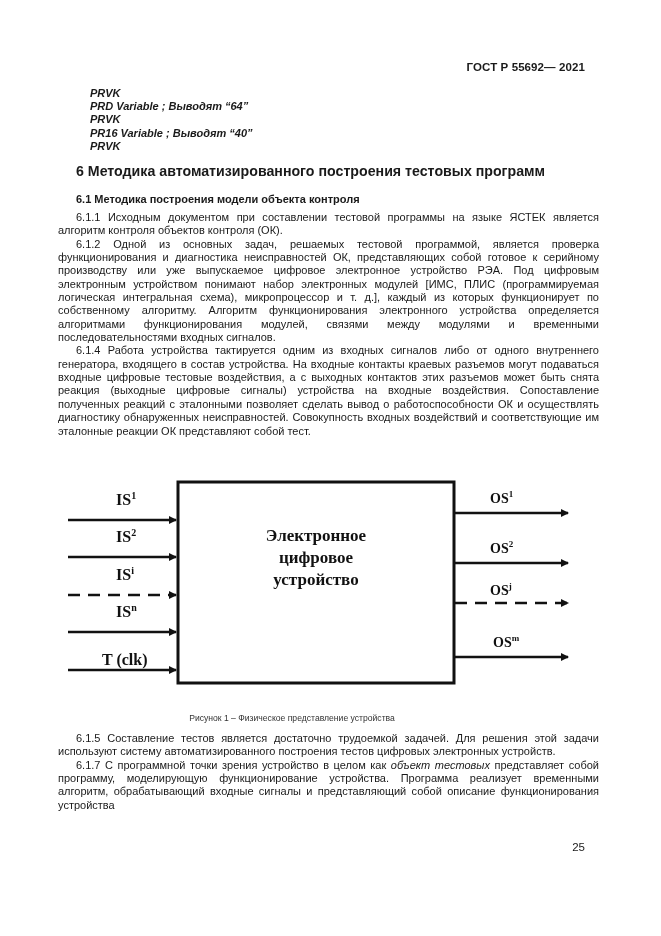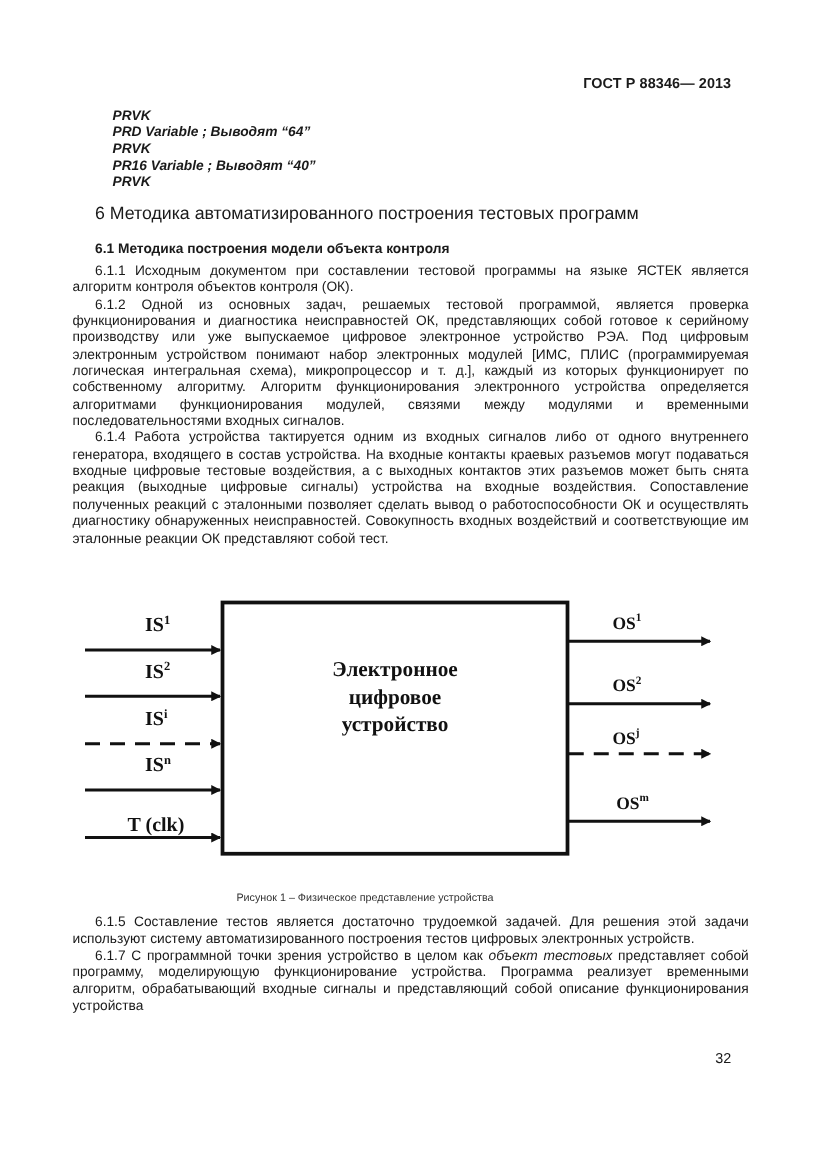--- a/index.html
+++ b/index.html
@@ -2,36 +2,36 @@
 <html><head>
   <meta charset="utf-8">
   <style>
     html, body { margin: 0; padding: 0; background: #ffffff; }
     body { width: 661px; height: 936px; position: relative; overflow: hidden;
            font-family: "Liberation Sans", sans-serif; color: #1a1a1a; }
     .abs { position: absolute; }
     .header-code { top: 61px; right: 76px; font-size: 11.5px; font-weight: bold; letter-spacing: 0.1px; }
     .code-block { left: 90px; top: 87px; font-size: 11px; font-weight: bold; font-style: italic; line-height: 13.2px; }
     .code-block div { white-space: pre; }
-    .h1 { left: 76px; top: 163px; font-size: 14.2px; font-weight: normal; white-space: nowrap; }
+    .h1 { left: 76px; top: 163px; font-size: 14.2px; font-weight: bold; white-space: nowrap; }
     .h2 { left: 76px; top: 193px; font-size: 11px; font-weight: bold; white-space: nowrap; }
     .body-text { left: 58px; width: 541px; font-size: 11px; line-height: 13.35px; }
     .body-text p { margin: 0; text-indent: 18px; text-align: justify; }
     .t1 { top: 211px; }
     .t2 { top: 732px; }
     .em { font-style: italic; }
     .figure { left: 0; top: 470px; width: 661px; height: 230px; }
     .caption { left: 0; width: 584px; top: 713px; text-align: center; font-size: 8.6px; color: #333; }
     .pagenum { top: 841px; right: 76px; font-size: 11.5px; }
     svg text { font-family: "Liberation Serif", serif; font-weight: bold; fill: #111; }
   </style>
 </head>
 <body>
 
-<div class="abs header-code">ГОСТ Р  88346— 2013</div>
+<div class="abs header-code">ГОСТ Р  55692— 2021</div>
 
 <div class="abs code-block">
   <div>PRVK</div>
   <div>PRD Variable ; Выводят “64”</div>
   <div>PRVK</div>
   <div>PR16 Variable ; Выводят “40”</div>
   <div>PRVK</div>
 </div>
 
 <div class="abs h1">6 Методика автоматизированного построения тестовых программ</div>
@@ -96,13 +96,13 @@
   </svg>
 </div>
 
 <div class="abs caption">Рисунок 1 – Физическое представление устройства</div>
 
 <div class="abs body-text t2">
   <p>6.1.5 Составление тестов является достаточно трудоемкой задачей. Для решения этой задачи используют систему автоматизированного построения тестов цифровых электронных устройств.</p>
   <p><span>6.1.7 С программной точки зрения устройство в целом как </span><span class="em">объект тестовых</span><span> представляет собой программу, моделирующую функционирование устройства. Программа реализует временными алгоритм, обрабатывающий входные сигналы и представляющий собой описание функционирования устройства</span></p>
 </div>
 
-<div class="abs pagenum">32</div>
+<div class="abs pagenum">25</div>
 
 </body></html>

